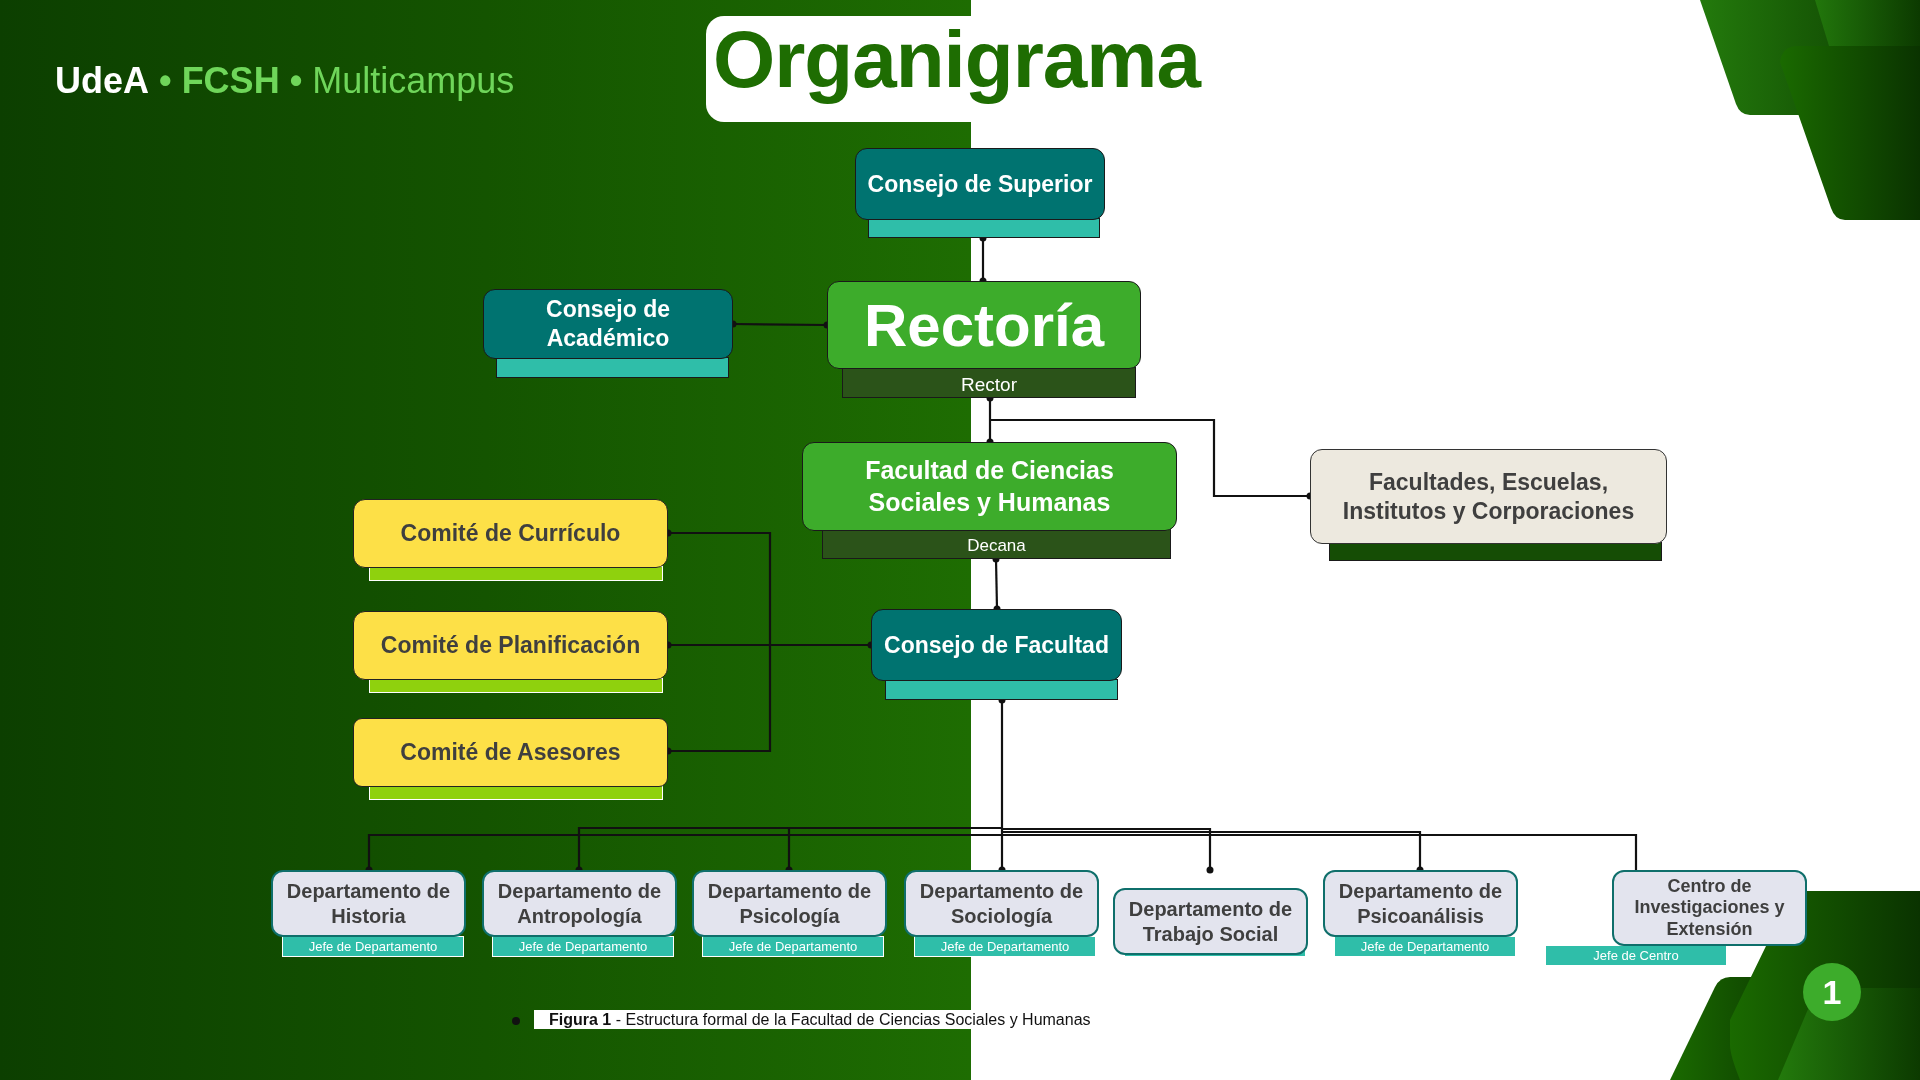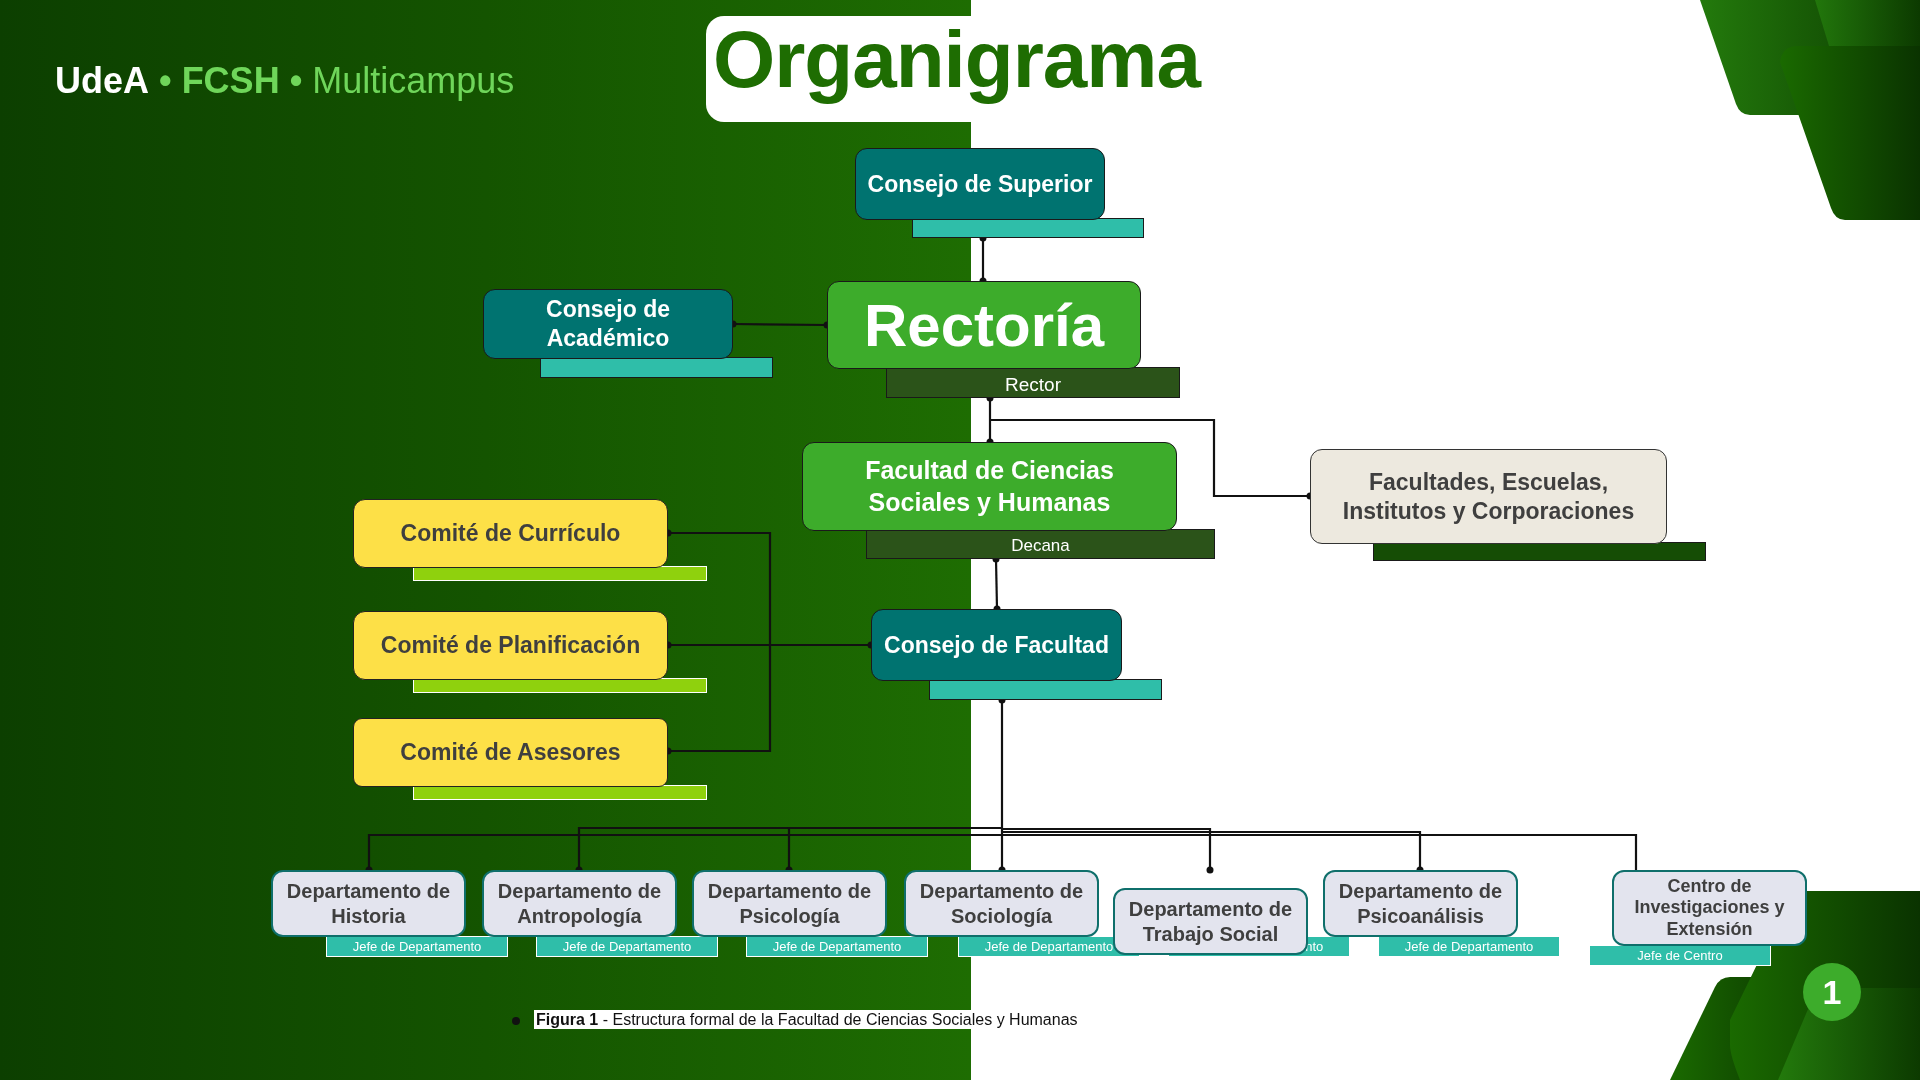--- a/index.html
+++ b/index.html
@@ -8,36 +8,36 @@
   .deco { position:absolute; }
   .header { position:absolute; left:55px; top:36px; font-size:36px; white-space:nowrap;margin-top:24px; }
   .header .udea { color:#ffffff; font-weight:bold; }
   .header .sep { color:#6fd65a; font-weight:bold; margin:0 10px; }
   .header .fcsh { color:#6fd65a; font-weight:bold; }
   .header .multi { color:#6fd65a; }
   .title-box { position:absolute; left:706px; top:16px; width:300px; height:106px; background:#fff; border-radius:18px 0 0 18px; }
   .title { position:absolute; left:713px; top:14px; font-size:80px; font-weight:bold; color:#1e6d02; letter-spacing:-1px; white-space:nowrap; }
 
   .node { position:absolute; box-sizing:border-box; border:1.5px solid #1a1a1a; border-radius:12px; display:flex; align-items:center; justify-content:center; text-align:center; font-weight:bold; line-height:1.25; }
-  .bar { position:absolute; box-sizing:border-box; border:1px solid #1a1a1a; display:flex; align-items:center; justify-content:center; color:#fff;margin-left:44px; }
+  .bar { position:absolute; box-sizing:border-box; border:1px solid #1a1a1a; display:flex; align-items:center; justify-content:center; color:#fff; }
   .teal { background:#007370; color:#ffffff; font-size:23px; }
   .teal-bar { background:#2fbea9; }
   .green { background:#3dac2b; color:#ffffff; }
   .dark-bar { background:#2b5319; font-size:19px; }
   .white-node { background:#fde047; color:#3f3f3f; font-size:23px; border-color:#222; }
   .lime-bar { background:#8fd10d; border-color:#fff; }
   .cream { background:#ede9df; color:#3f3f3f; font-size:23px; border-color:#333; }
   .dept { background:#e3e4ee; color:#3f3f3f; font-size:20px; border:2px solid #0f6f6b; border-radius:12px; }
   .dept-bar { background:#2fbea9; border:1px solid #fff; font-size:13px; color:#fff; }
 
   svg.lines { position:absolute; left:0; top:0; width:1920px; height:1080px; pointer-events:none; }
 
   .caption { position:absolute; left:512px; top:1011px; font-size:16px; color:#111; white-space:nowrap; }
   .caption .bullet { display:inline-block; width:8px; height:8px; border-radius:50%; background:#111; margin-right:14px; vertical-align:middle; }
-  .caption .cap-text { background:#fff; padding:1px 2px; }
+  .caption .cap-text { background:#fff; padding:1px 15px; }
   .caption .fig { font-weight:bold; }
   .page-num { position:absolute; left:1803px; top:963px; width:58px; height:58px; border-radius:50%; background:#3dac2b; color:#fff; font-size:34px; font-weight:bold; display:flex; align-items:center; justify-content:center; }
 </style>
 </head>
 <body>
 
 <div class="left-panel"></div>
 
 <svg class="deco" style="left:1640px;top:0;" width="280" height="230">
   <defs>

